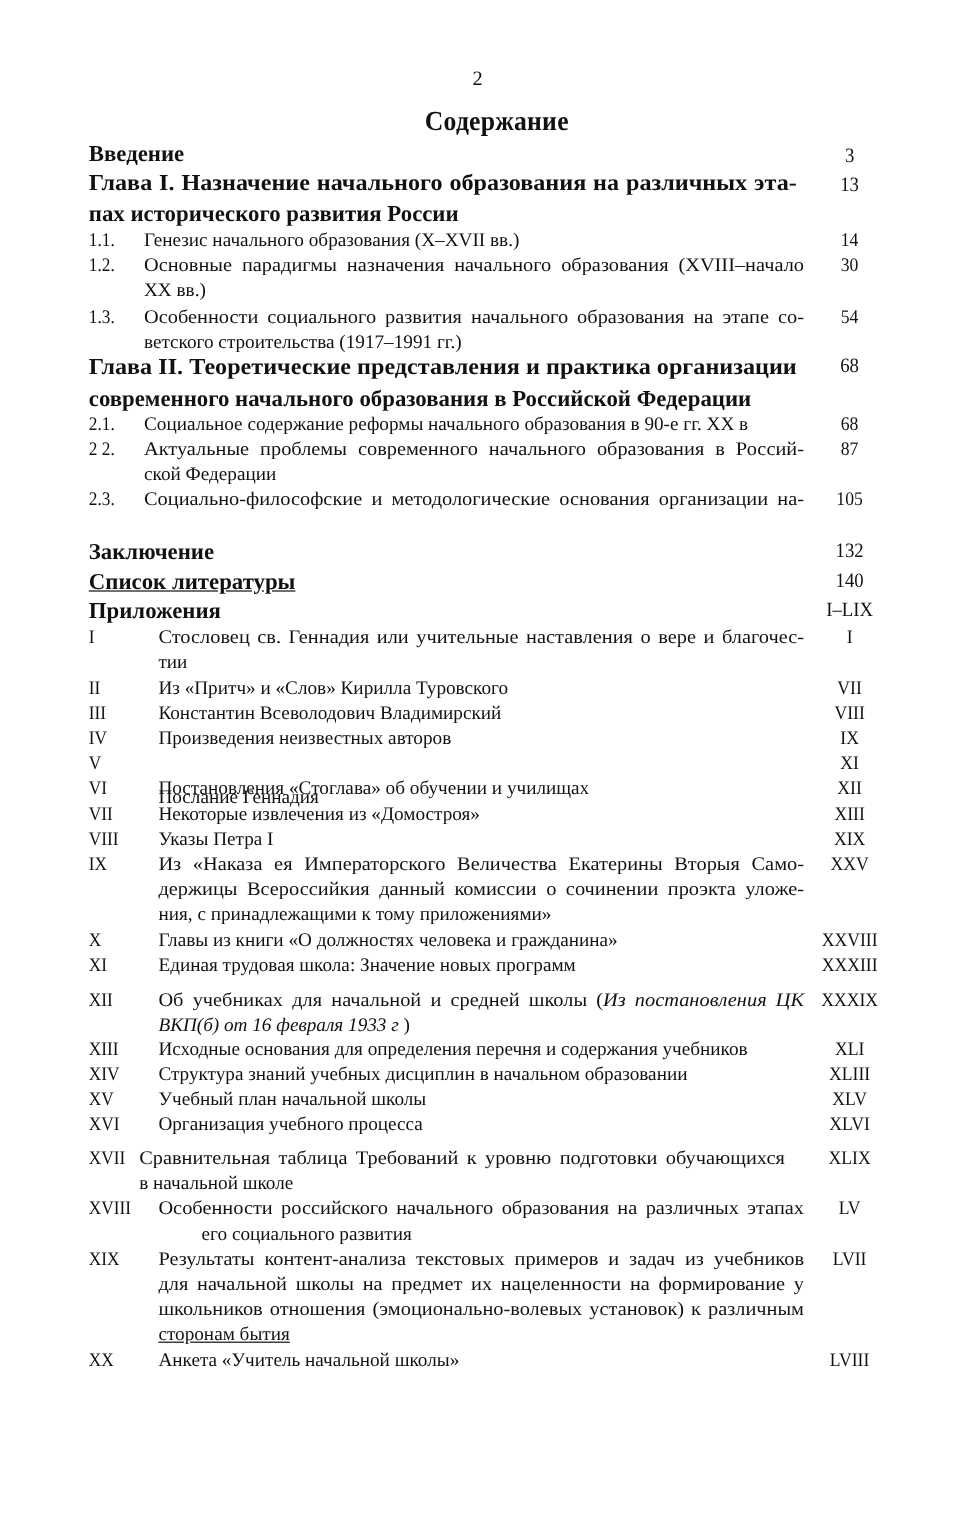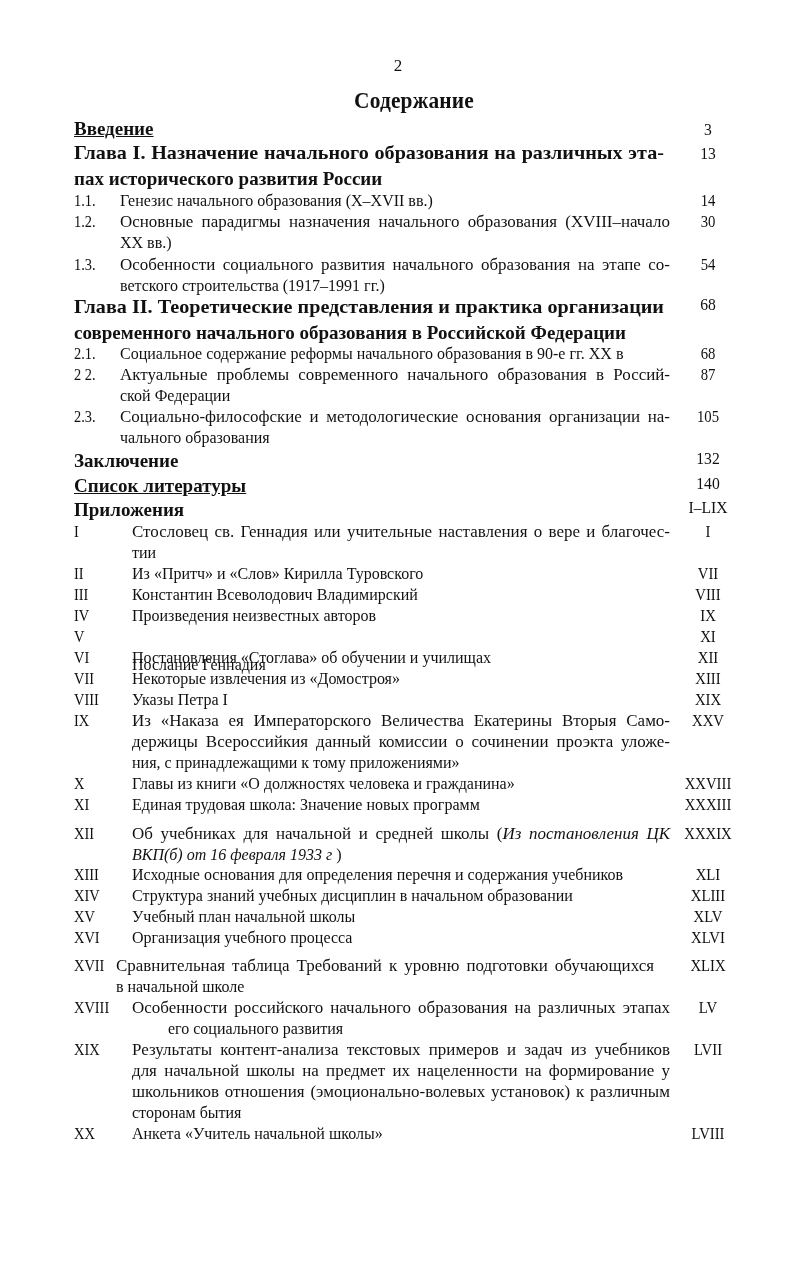--- a/index.html
+++ b/index.html
@@ -41,21 +41,21 @@
 </head>
 <body>
 
 <div class="page-num">2</div>
 <div class="title">Содержание</div>
 
 <div class="toc">
 
   <div class="row heading" style="top:116px">
     <div class="txt" style="left:74px;width:600px">
-        <span class="ln" style="display: block; width: 600px; transform-origin: left top; transform: scaleX(1); text-decoration: underline;">Введение</span>
+        <span class="ln" style="display: block; width: 600px; transform-origin: left top; transform: scaleX(1);">Введение</span>
       </div>
     <div class="pg" style="left:678px;top:1px">3</div>
   </div>
 
   <div class="row heading" style="top:140px">
     <div class="txt" style="left:74px;width:590px">
       <span class="ln just" style="display: block; width: 556.604px; transform-origin: left top; transform: scaleX(1.06);">Глава I. Назначение начального образования на различных эта-</span>
       <span class="ln" style="display: block; width: 590px; transform-origin: left top; transform: scaleX(1);">пах исторического развития России</span>
     </div>
     <div class="pg" style="left:678px;top:1px">13</div>
@@ -109,21 +109,20 @@
       <span class="ln just" style="display: block; width: 518.868px; transform-origin: left top; transform: scaleX(1.06);">Актуальные проблемы современного начального образования в Россий-</span>
       <span class="ln" style="display: block; width: 550px; transform-origin: left top; transform: scaleX(1);">ской Федерации</span>
     </div>
     <div class="pg" style="left:678px">87</div>
   </div>
 
   <div class="row" style="top:406px">
     <div class="lbl" style="left:74px">2.3.</div>
     <div class="txt" style="left:120px;width:550px">
       <span class="ln just" style="display: block; width: 518.868px; transform-origin: left top; transform: scaleX(1.06);">Социально-философские и методологические основания организации на-</span>
-      <span class="ln" style="display: block; width: 550px; transform-origin: left top; transform: scaleX(1);">чального образования</span>
     </div>
     <div class="pg" style="left:678px">105</div>
   </div>
 
   <div class="row heading" style="top:448px">
     <div class="txt" style="left:74px;width:600px">
         <span class="ln" style="display: block; width: 600px; transform-origin: left top; transform: scaleX(1);">Заключение</span>
       </div>
     <div class="pg" style="left:678px;top:-2px">132</div>
   </div>
@@ -291,21 +290,21 @@
     </div>
     <div class="pg" style="left:678px">LV</div>
   </div>
 
   <div class="row" style="top:1039px">
     <div class="lbl" style="left:74px">XIX</div>
     <div class="txt" style="left:132px;width:538px">
       <span class="ln just" style="display: block; width: 507.547px; transform-origin: left top; transform: scaleX(1.06);">Результаты контент-анализа текстовых примеров и задач из учебников</span>
       <span class="ln just" style="display: block; width: 507.547px; transform-origin: left top; transform: scaleX(1.06);">для начальной школы на предмет их нацеленности на формирование у</span>
       <span class="ln just" style="display: block; width: 507.547px; transform-origin: left top; transform: scaleX(1.06);">школьников отношения (эмоционально-волевых установок) к различным</span>
-      <span class="ln" style="display: block; width: 538px; transform-origin: left top; transform: scaleX(1);">сторонам бытия</span>
+      <span class="ln" style="display: block; width: 538px; transform-origin: left top; transform: scaleX(1); text-decoration: underline;">сторонам бытия</span>
     </div>
     <div class="pg" style="left:678px">LVII</div>
   </div>
 
   <div class="row" style="top:1123px">
     <div class="lbl" style="left:74px">XX</div>
     <div class="txt" style="left:132px;width:538px">
         <span class="ln" style="display: block; width: 538px; transform-origin: left top; transform: scaleX(1);">Анкета «Учитель начальной школы»</span>
       </div>
     <div class="pg" style="left:678px">LVIII</div>

